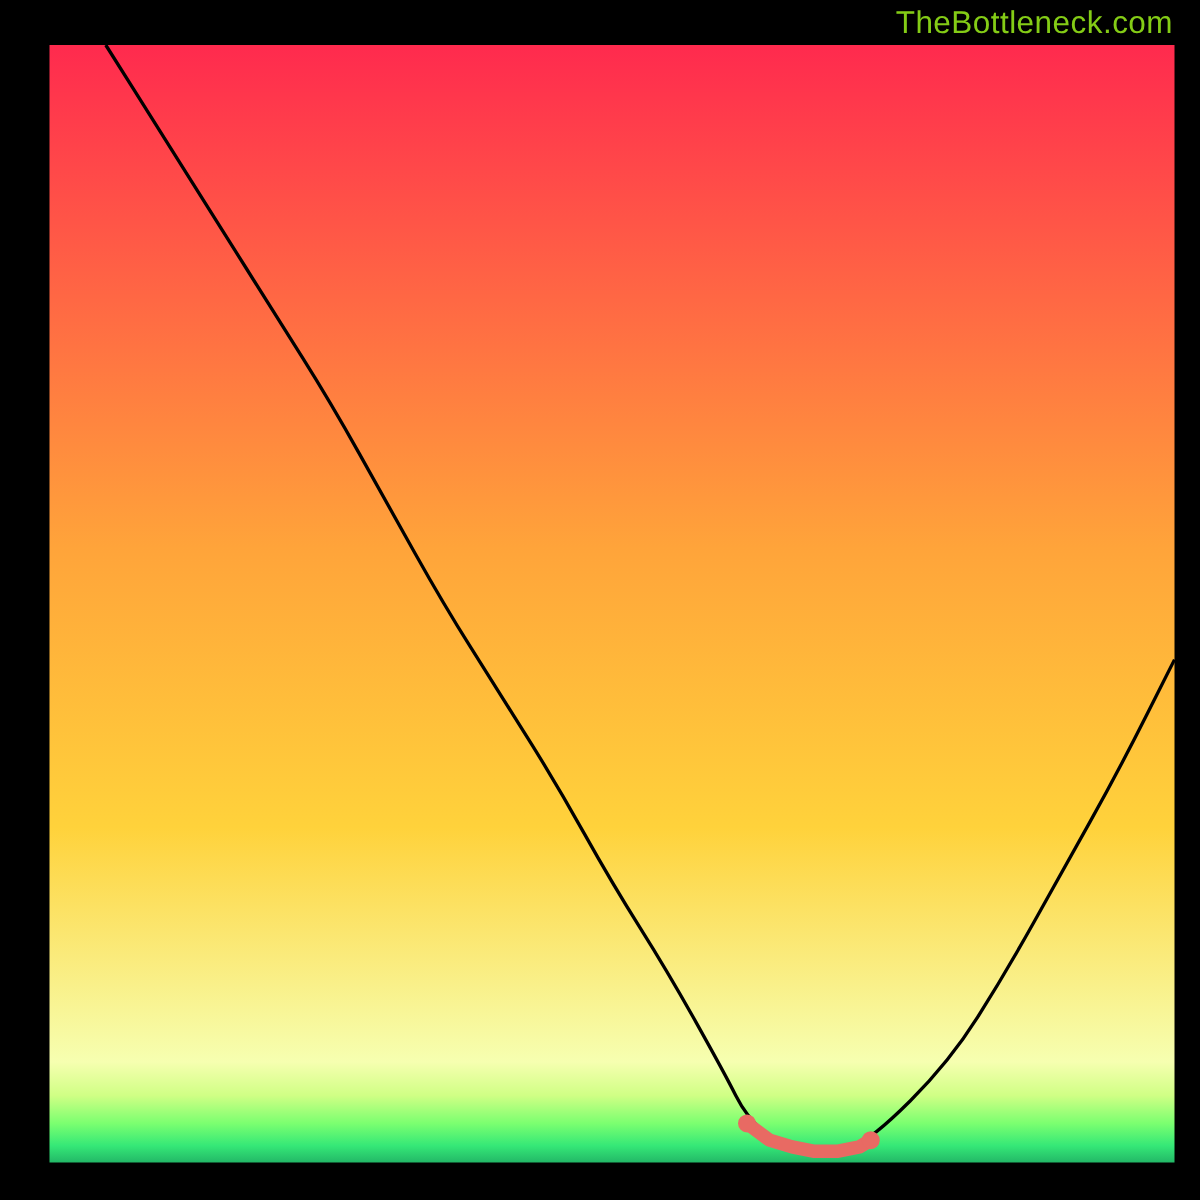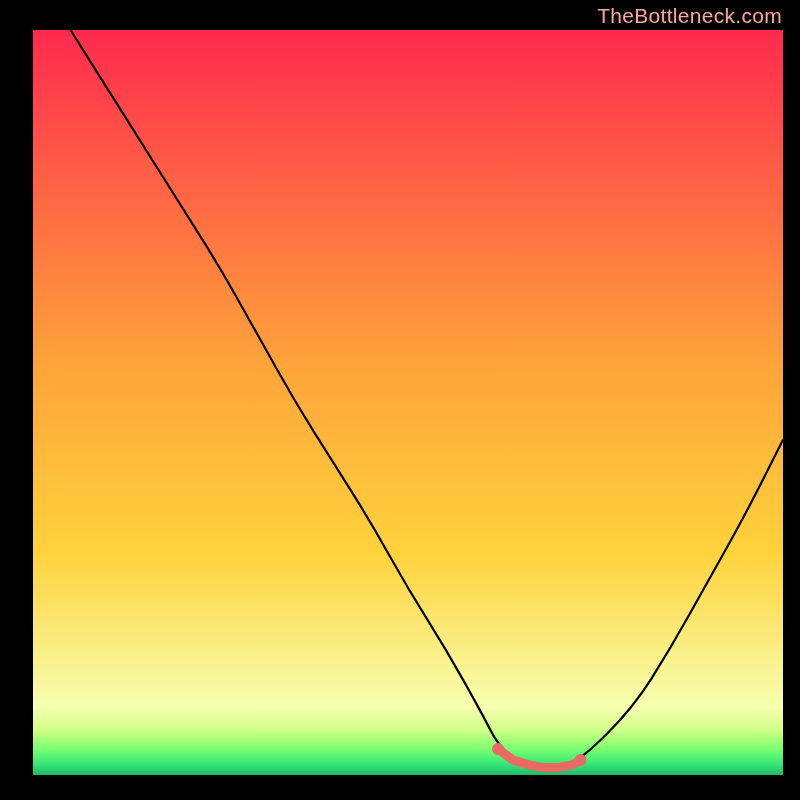--- a/index.html
+++ b/index.html
@@ -13,21 +13,21 @@
   }
   .stage {
     position: relative;
     width: 800px;
     height: 800px;
   }
   .watermark {
     position: absolute;
     top: 4px;
     right: 18px;
-    color: #fca5a5;
+    color: #84cc16;
     font-size: 21px;
     font-weight: 400;
     letter-spacing: 0.3px;
     z-index: 20;
   }
   svg.plot {
     position: absolute;
     left: 0;
     top: 0;
     width: 800px;

